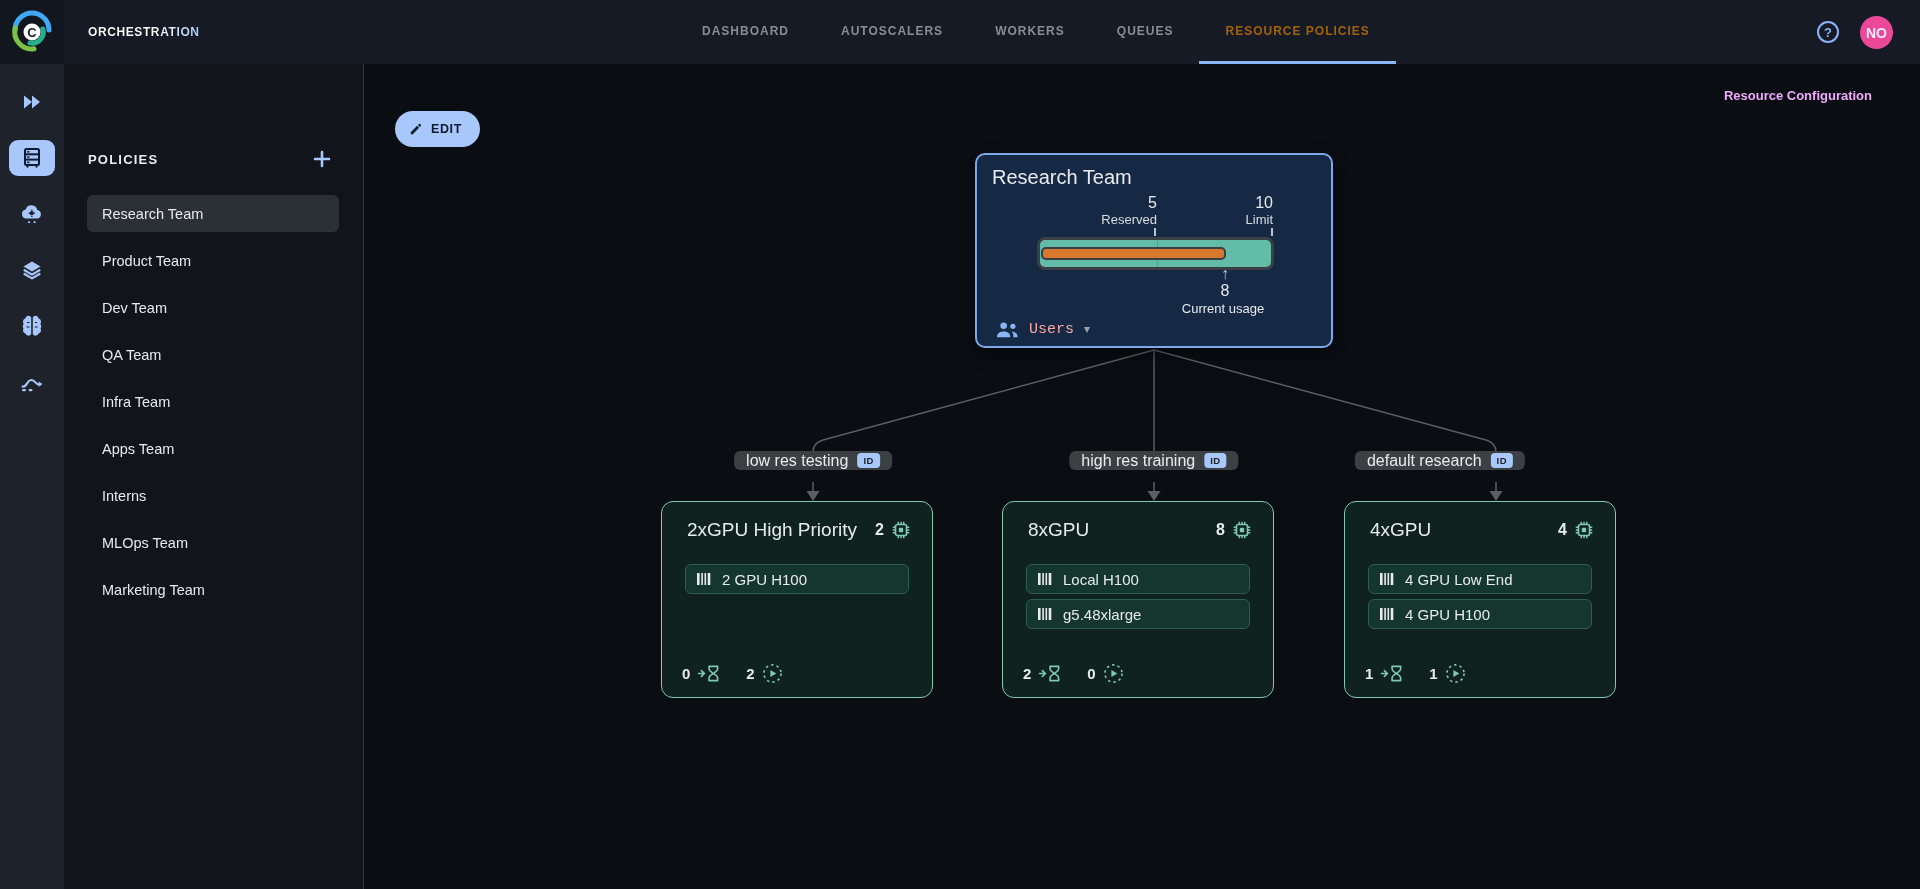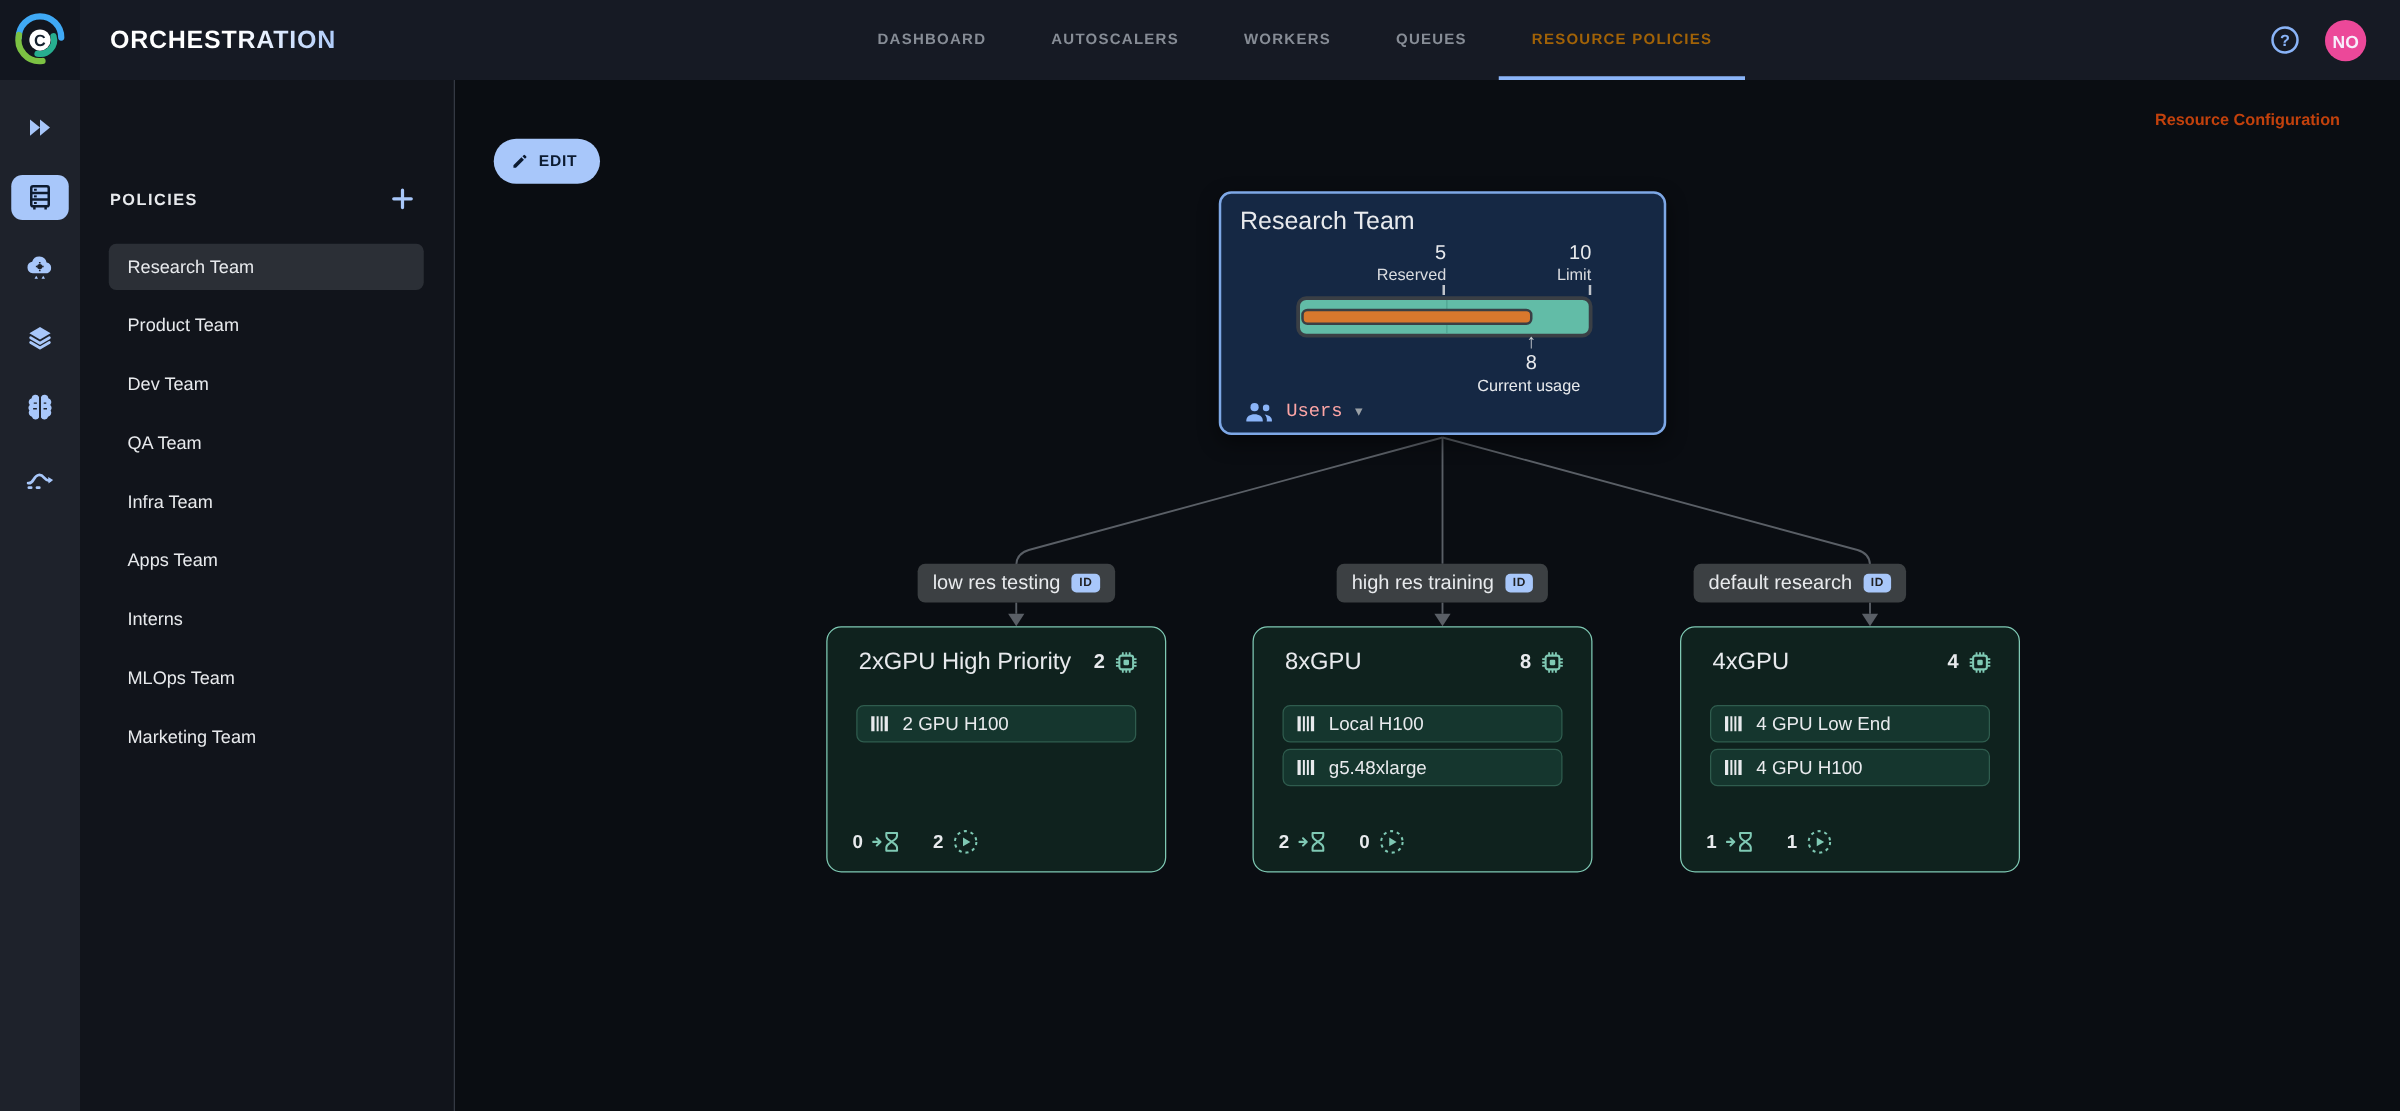--- a/index.html
+++ b/index.html
@@ -6,21 +6,21 @@
   html,body { background:#0A0D12; }
   #app {
     position:relative; width:1920px; height:889px; overflow:hidden;
     font-family:"Liberation Sans", sans-serif; color:#E8EAED; background:#0A0D12;
   }
   
   .topbar { position:absolute; left:0; top:0; width:1920px; height:64px; background:#161A24; z-index:30; }
   .logo-box { position:absolute; left:0; top:0; width:64px; height:64px; background:#12161F; display:flex; align-items:center; justify-content:center; }
   .app-title {
     position:absolute; left:88px; top:0; height:64px; display:flex; align-items:center;
-    font-size:20px; font-weight:bold; letter-spacing:.6px;
+    font-size:12px; font-weight:bold; letter-spacing:.6px;
     background:linear-gradient(90deg,#FFFFFF 55%, #AECBFA 100%);
     -webkit-background-clip:text; background-clip:text; color:transparent;
   }
   .tabs { position:absolute; left:676px; top:0; height:64px; display:flex; }
   .tab {
     height:64px; display:flex; align-items:center; padding:0 26px;
     font-size:12px; font-weight:bold; letter-spacing:1px; color:#878D96;
     border-bottom:3px solid transparent; cursor:pointer;
   }
   .tab.active { color:#a16207; border-bottom-color:#8AB4F8; }
@@ -50,21 +50,21 @@
     height:37px; margin-bottom:10px; display:flex; align-items:center; padding-left:15px;
     font-size:14.5px; color:#E8EAED; border-radius:6px; cursor:pointer;
   }
   .policy-item.selected { background:#2B2F36; }
   
   .edit-btn {
     position:absolute; left:395px; top:79px; height:36px; padding:0 18px 0 14px; border-radius:18px;
     background:#A8C7FA; color:#0C1B30; font-size:12.5px; font-weight:bold; letter-spacing:.6px;
     display:flex; align-items:center; gap:8px; cursor:pointer; z-index:10;margin-top:32px;
   }
-  .config-link { position:absolute; right:48px; top:88px; font-size:13px; font-weight:bold; color:#c2410c; cursor:pointer; z-index:10; }
+  .config-link { position:absolute; right:48px; top:88px; font-size:13px; font-weight:bold; color:#f0abfc; cursor:pointer; z-index:10; }
   
   .edges { position:absolute; left:0; top:0; width:1920px; height:889px; z-index:1; }
   
   .root-node {
     position:absolute; left:975px; top:153px; width:358px; height:195px; z-index:5;
     background:#152844; border:2px solid #7EA8E6; border-radius:10px;
     box-shadow:0 6px 16px rgba(0,0,0,.45);
   }
   .root-title { position:absolute; left:15px; top:11px; font-size:20px; color:#E8EAED; }
   .mark-block { position:absolute; text-align:right; }
@@ -77,21 +77,21 @@
   .usage-fill { position:absolute; left:1px; top:7px; width:185px; height:13px; background:#D9782D;
                 border:2px solid #3A3F45; border-radius:5px; }
   .usage-arrow { position:absolute; left:240px; top:110px; width:16px; text-align:center; font-size:16px; color:#C8CCD0; line-height:18px; }
   .usage-value { position:absolute; left:208px; top:127px; width:80px; text-align:center; font-size:16px; color:#E8EAED; }
   .usage-label { position:absolute; left:166px; top:146px; width:160px; text-align:center; font-size:13px; color:#E8EAED; }
   .users-row { position:absolute; left:17px; top:164px; display:flex; align-items:center; gap:8px; cursor:pointer; }
   .users-text { font-size:15px; color:#fca5a5;font-family:Liberation Mono, monospace; }
   .users-caret { font-size:12px; color:#9AA0A6; margin-left:2px; }
   
   .quota-tag {
-    position:absolute; top:451px; height:31px; transform:translateX(-50%); z-index:5;
+    position:absolute; top:451px; height:19px; transform:translateX(-50%); z-index:5;
     background:#3C4043; border-radius:6px; padding:0 12px; display:flex; align-items:center; gap:9px;
     white-space:nowrap; cursor:pointer;
   }
   .quota-tag-text { font-size:16px; color:#E8EAED; }
   .id-badge { background:#A8C7FA; color:#202124; font-size:9.5px; font-weight:bold; letter-spacing:.5px;
               border-radius:4px; padding:2px 6px; }
   
   .card {
     position:absolute; top:501px; width:272px; height:197px; z-index:5;
     background:#0F221E; border:1.5px solid #7FC9B4; border-radius:12px;

